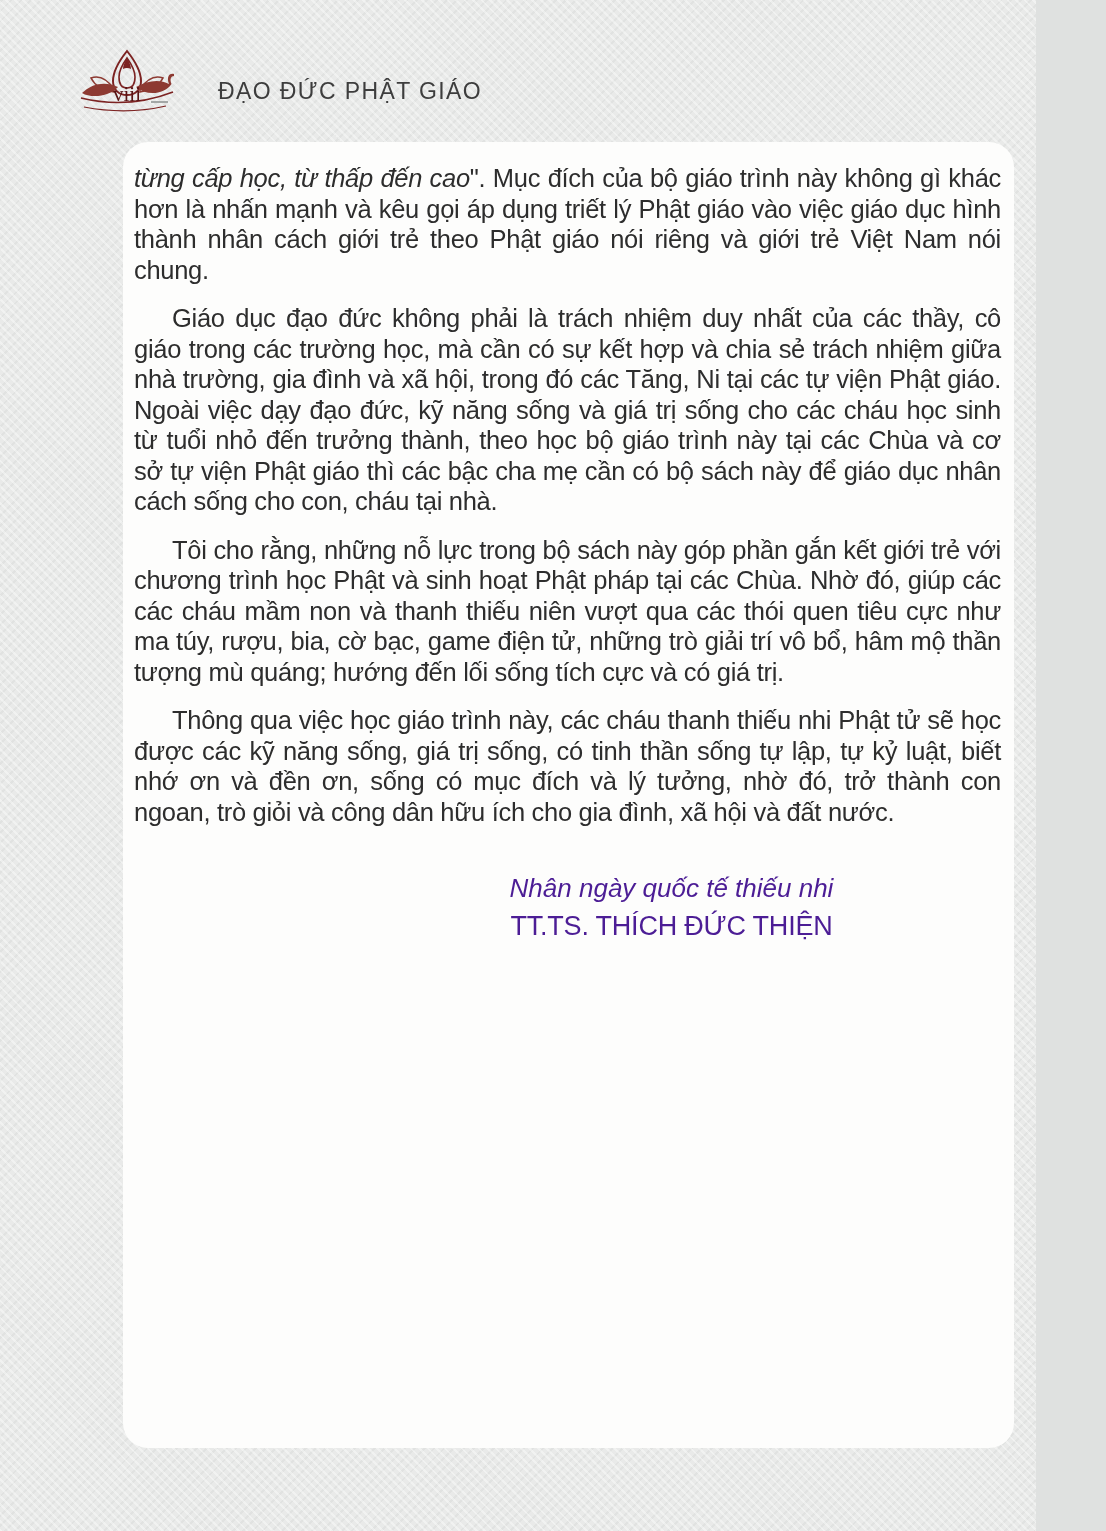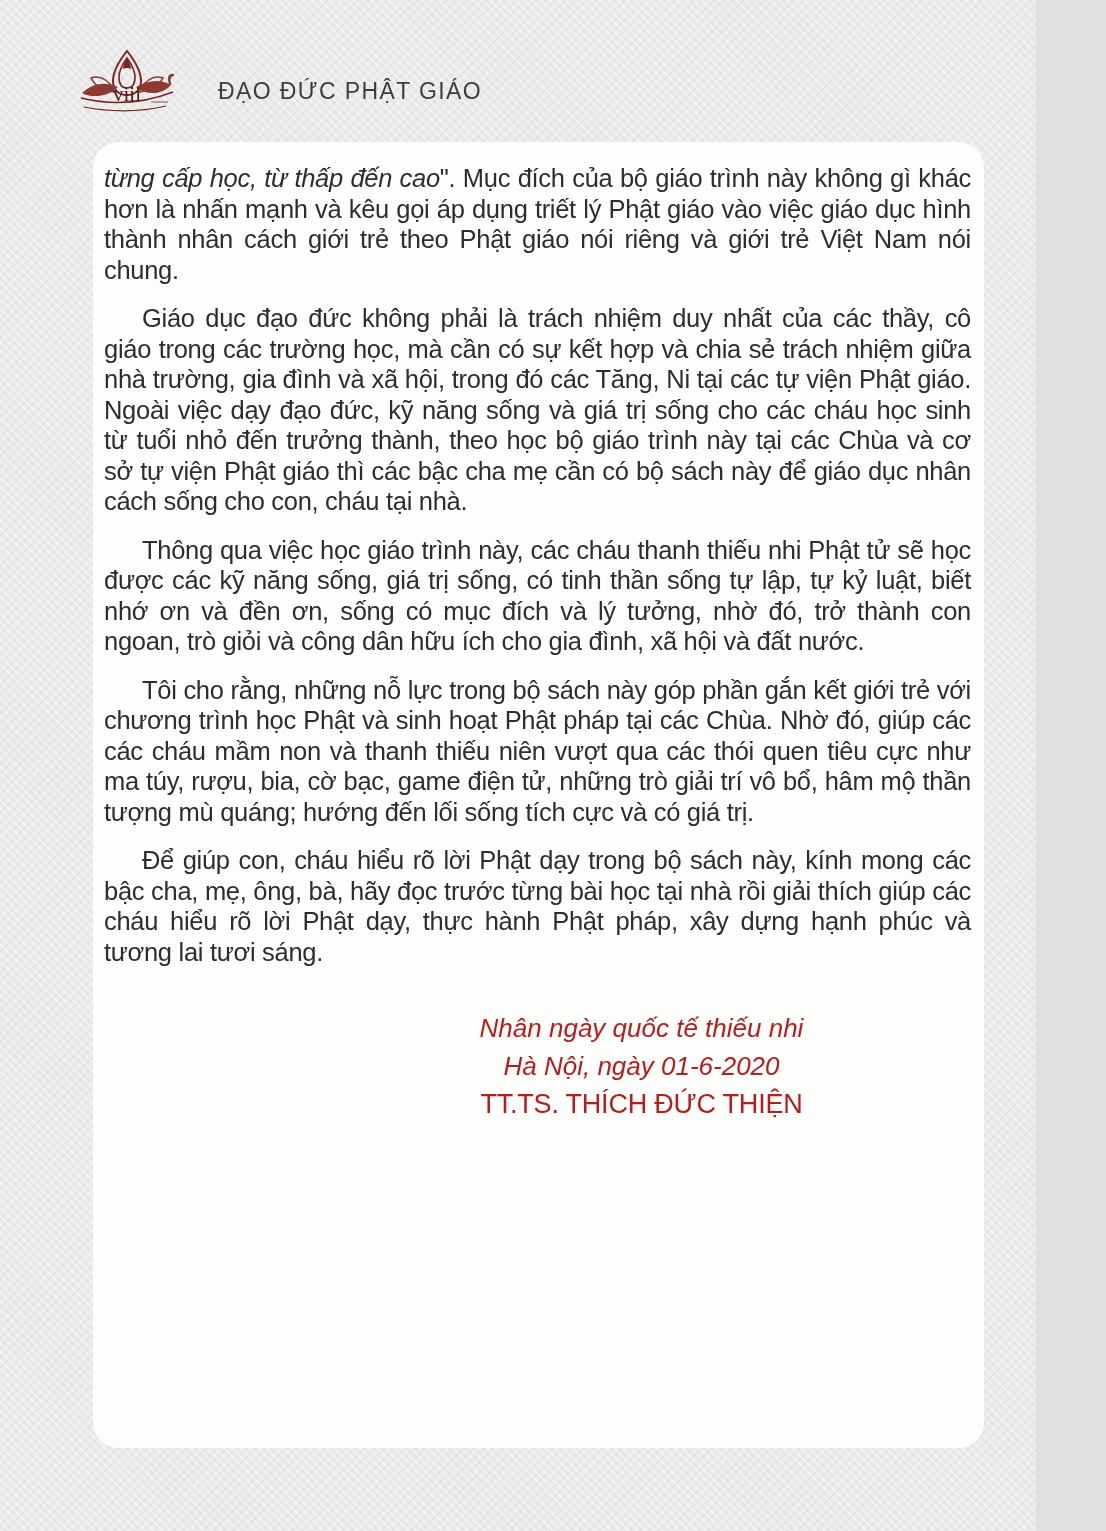--- a/index.html
+++ b/index.html
@@ -26,21 +26,21 @@
     background:#a3a7a6;
   }
   .header-title{
     position:absolute; left:170px; top:78px;
     font-size:23px; letter-spacing:1.4px; color:#3d3d3d;
     white-space:nowrap;
     margin-left:48px;
   }
   
   .panel{
-    position:absolute; left:93px; top:142px;
+    position:absolute; left:123px; top:142px;
     width:891px; height:1306px;
     background:#fdfdfc;
     border-radius:25px;
   }
   .content{
     position:absolute; left:11px; right:13px; top:21px;
   }
   .content p{
     font-size:25.5px; line-height:30.5px; letter-spacing:-0.3px;
     color:#2d2d2d;
@@ -48,21 +48,21 @@
     margin-bottom:18px;
   }
   .content p.indent{ text-indent:38px; }
   .content em{ font-style:italic; }
   
   .signature{
     margin-top:42px;
     text-align:center;
     transform:translateX(104px);
   }
-  .sig-line{ font-size:26px; line-height:38px; color:#b91c1c; }
+  .sig-line{ font-size:26px; line-height:38px; color:#4c1d95; }
   .sig-occasion,.sig-date{ font-style:italic; }
   .sig-name{ font-weight:normal; font-size:27px; letter-spacing:-0.2px; }
 </style>
 </head>
 <body>
 
 <div class="page">
 
   <svg class="lotus" viewBox="0 0 96 66" xmlns="http://www.w3.org/2000/svg" aria-hidden="true">
 
@@ -89,28 +89,26 @@
 
   <div class="header-title">ĐẠO ĐỨC PHẬT GIÁO</div>
 
   <div class="panel">
     <div class="content">
 
       <p><em>từng cấp học, từ thấp đến cao</em><span>".  Mục đích của bộ giáo trình này không gì khác hơn là nhấn mạnh và kêu gọi áp dụng triết lý Phật giáo vào việc giáo dục hình thành nhân cách giới trẻ theo Phật giáo nói riêng và giới trẻ Việt Nam nói chung.</span></p>
 
       <p class="indent">Giáo dục đạo đức không phải là trách nhiệm duy nhất của các thầy, cô giáo trong các trường học, mà cần có sự kết hợp và chia sẻ trách nhiệm giữa nhà trường, gia đình và xã hội, trong đó các Tăng, Ni tại các tự viện Phật giáo. Ngoài việc dạy đạo đức, kỹ năng sống và giá trị sống cho các cháu học sinh từ tuổi nhỏ đến trưởng thành, theo học bộ giáo trình này tại các Chùa và cơ sở tự viện Phật giáo  thì các bậc cha mẹ cần có bộ sách này để giáo dục nhân cách sống cho con, cháu tại nhà.</p>
 
+      <p class="indent">Tôi cho rằng, những nỗ lực trong bộ sách này góp phần gắn kết giới trẻ với chương trình học Phật và sinh hoạt Phật pháp tại các Chùa. Nhờ đó, giúp các các cháu mầm non và thanh thiếu niên vượt qua các thói quen tiêu cực như ma túy, rượu, bia, cờ bạc, game điện tử, những trò giải trí vô bổ, hâm mộ thần tượng mù quáng; hướng đến lối sống tích cực và có giá trị.</p>
+
       <p class="indent">Thông qua việc học giáo trình này, các cháu thanh thiếu nhi Phật tử sẽ học được các kỹ năng sống, giá trị sống, có tinh thần sống tự lập, tự kỷ luật, biết nhớ ơn và đền ơn, sống có mục đích và lý tưởng, nhờ đó, trở thành con ngoan, trò giỏi và công dân hữu ích cho gia đình, xã hội và đất nước.</p>
 
-      <p class="indent">Tôi cho rằng, những nỗ lực trong bộ sách này góp phần gắn kết giới trẻ với chương trình học Phật và sinh hoạt Phật pháp tại các Chùa. Nhờ đó, giúp các các cháu mầm non và thanh thiếu niên vượt qua các thói quen tiêu cực như ma túy, rượu, bia, cờ bạc, game điện tử, những trò giải trí vô bổ, hâm mộ thần tượng mù quáng; hướng đến lối sống tích cực và có giá trị.</p>
-
-      <p class="indent">Để giúp con, cháu hiểu rõ lời Phật dạy trong bộ sách này, kính mong các bậc cha, mẹ, ông, bà, hãy đọc trước từng bài học tại nhà rồi giải thích giúp các cháu hiểu rõ lời Phật dạy, thực hành Phật pháp, xây dựng hạnh phúc và tương lai tươi sáng.</p>
 
 
       <div class="signature">
         <div class="sig-line sig-occasion">Nhân ngày quốc tế thiếu nhi</div>
-        <div class="sig-line sig-date">Hà Nội, ngày 01-6-2020</div>
         <div class="sig-line sig-name">TT.TS. THÍCH ĐỨC THIỆN</div>
       </div>
 
     </div>
   </div>
 </div>
 
 </body></html>

